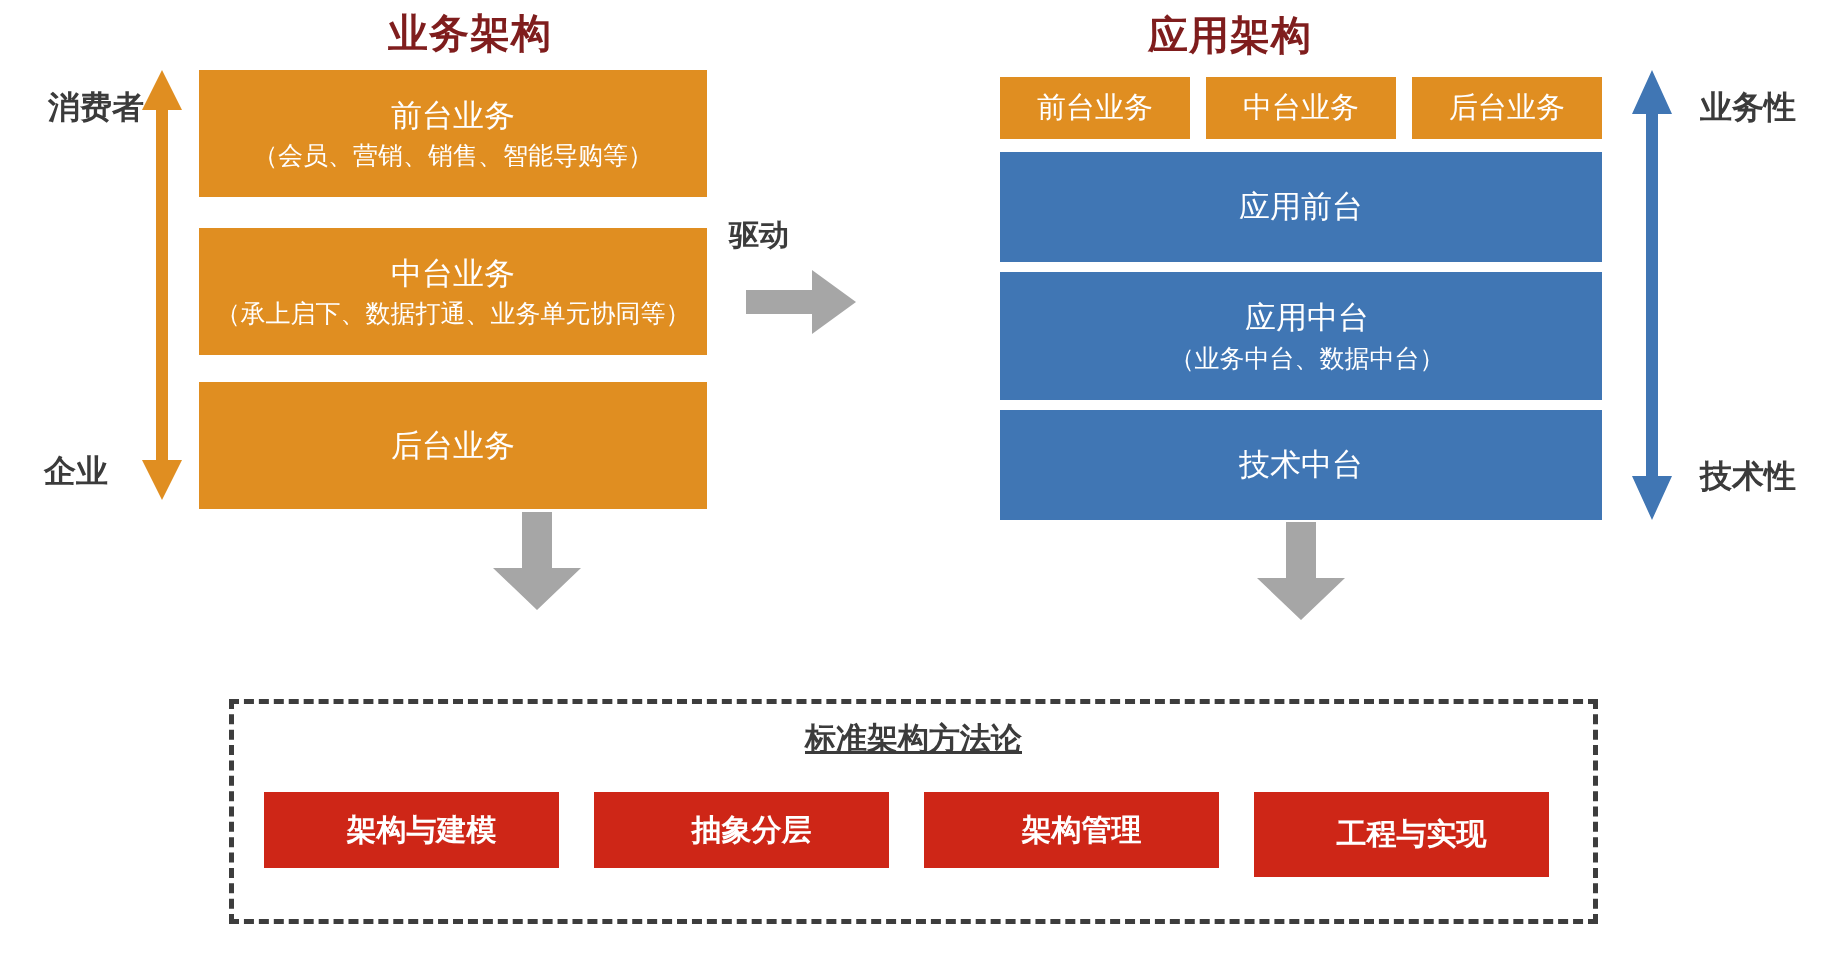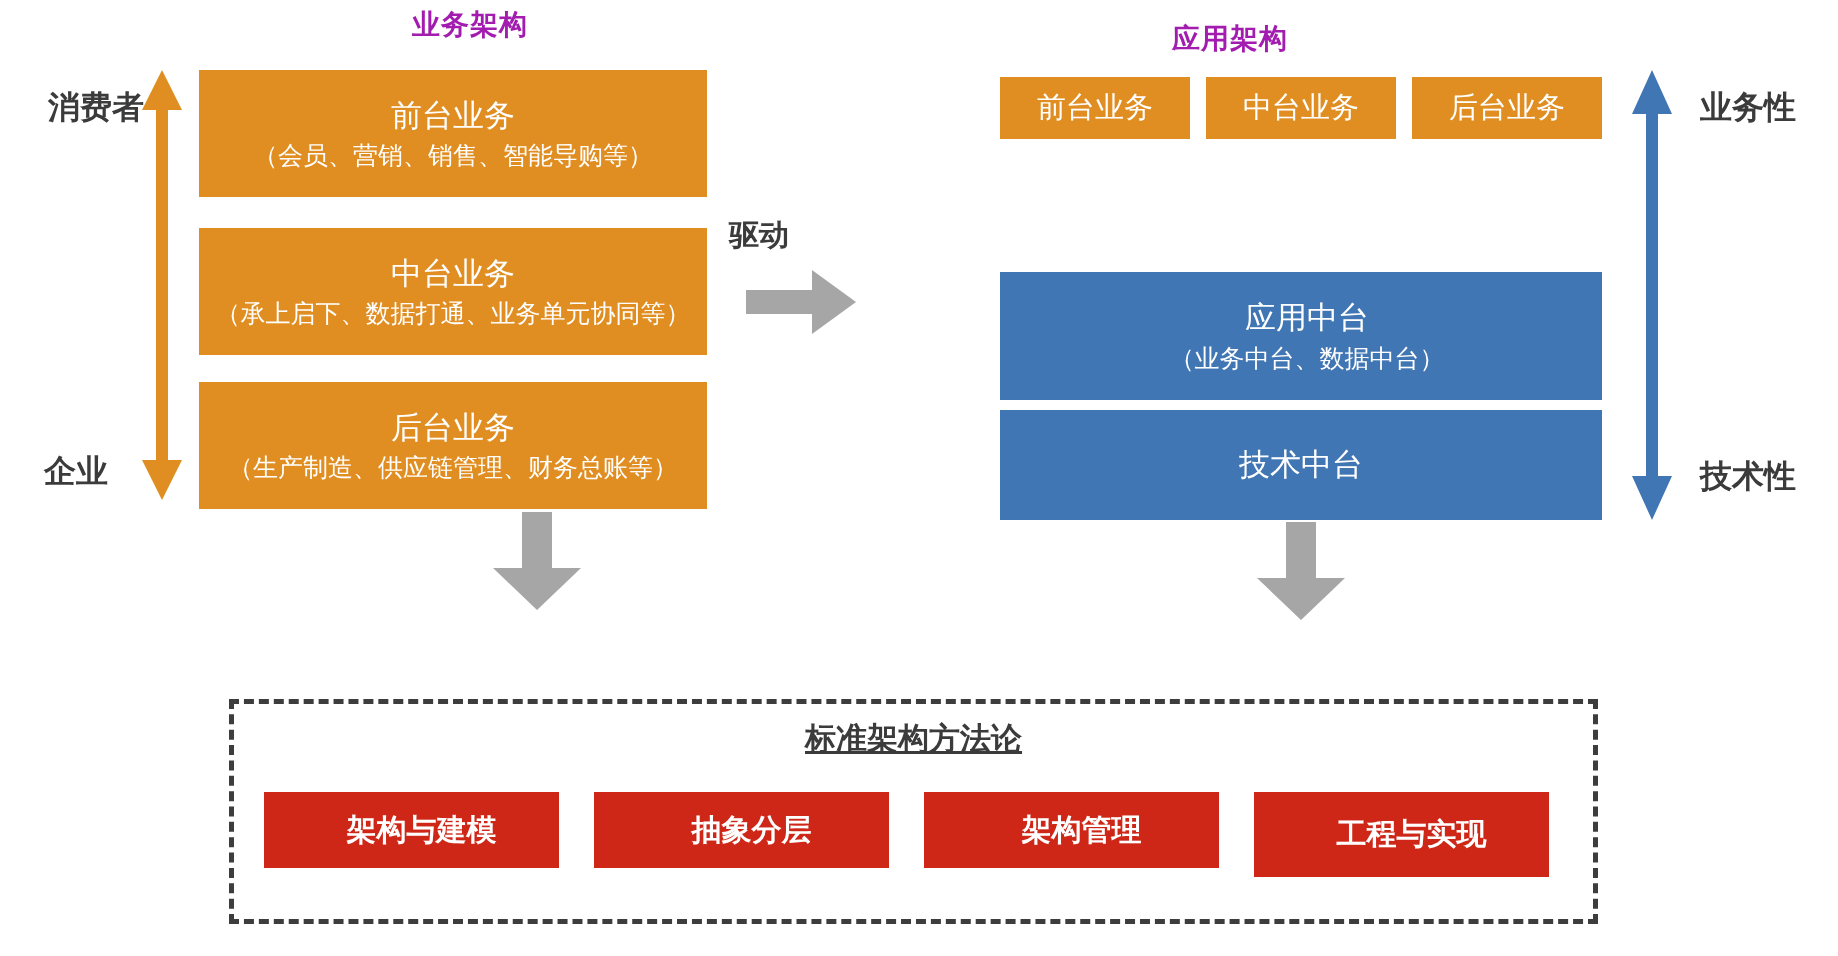--- a/index.html
+++ b/index.html
@@ -16,23 +16,23 @@
     position: relative;
     width: 1838px;
     height: 956px;
     background: #ffffff;
     overflow: hidden;
   }
   .abs { position: absolute; }
 
   
   .col-title {
-    font-size: 28px;
+    font-size: 40px;
     font-weight: bold;
-    color: #a21caf;
+    color: #7f1d1d;
     text-align: center;
     letter-spacing: 1px;
   }
 
   
   .axis-label {
     font-size: 32px;
     font-weight: bold;
     color: #3b3b3b;
     white-space: nowrap;
@@ -115,37 +115,39 @@
     <div class="t2">（会员、营销、销售、智能导购等）</div>
   </div>
 
   <div class="abs box orange" style="left:199px; top:228px; width:508px; height:127px;">
     <div class="t1">中台业务</div>
     <div class="t2">（承上启下、数据打通、业务单元协同等）</div>
   </div>
 
   <div class="abs box orange" style="left:199px; top:382px; width:508px; height:127px;">
     <div class="t1">后台业务</div>
-    <div class="t2">（生产制造、供应链管理、财务总账等）</div>
   </div>
 
   <div class="abs drive-label" style="left:729px; top:215px;">驱动</div>
 
   <div class="abs" style="left:746px; top:270px;">
     <svg width="110" height="64" viewBox="0 0 110 64" aria-hidden="true">
       <polygon points="0,20 66,20 66,0 110,32 66,64 66,44 0,44" fill="#A6A6A6"></polygon>
     </svg>
   </div>
 
-  <div class="abs col-title" style="left:1050px; top:20px; width:360px;">应用架构</div>
+  <div class="abs col-title" style="left:1050px; top:8px; width:360px;">应用架构</div>
 
   <div class="abs chip" style="left:1000px; top:77px; width:190px; height:62px;">前台业务</div>
   <div class="abs chip" style="left:1206px; top:77px; width:190px; height:62px;">中台业务</div>
   <div class="abs chip" style="left:1412px; top:77px; width:190px; height:62px;">后台业务</div>
 
+  <div class="abs box blue" style="left:1000px; top:152px; width:602px; height:110px;">
+    <div class="t1">应用前台</div>
+  </div>
 
   <div class="abs box blue" style="left:1000px; top:272px; width:602px; height:128px;padding-left:12px;">
     <div class="t1">应用中台</div>
     <div class="t2">（业务中台、数据中台）</div>
   </div>
 
   <div class="abs box blue" style="left:1000px; top:410px; width:602px; height:110px;">
     <div class="t1">技术中台</div>
   </div>
 

